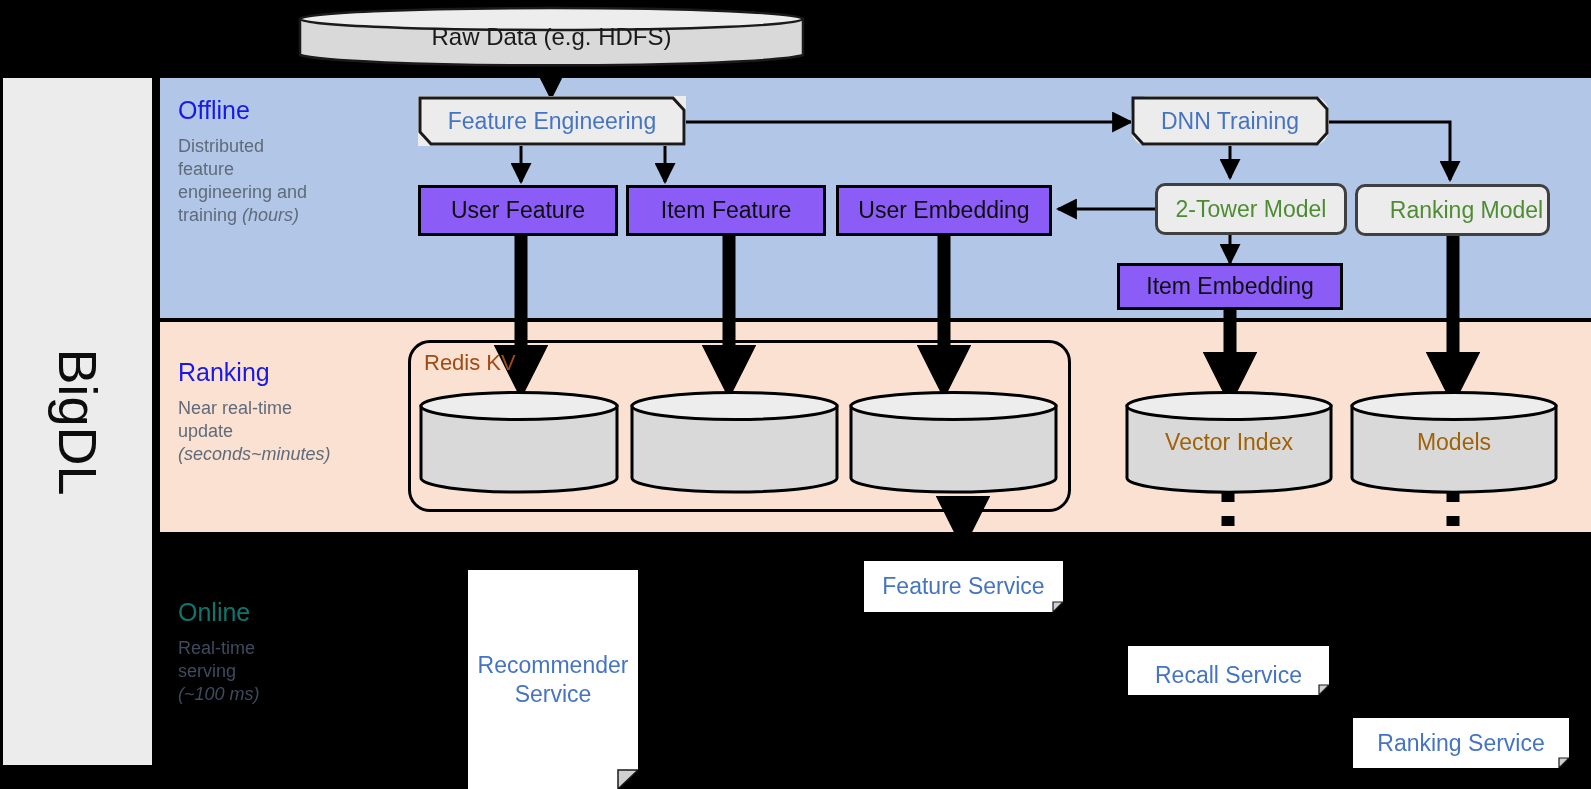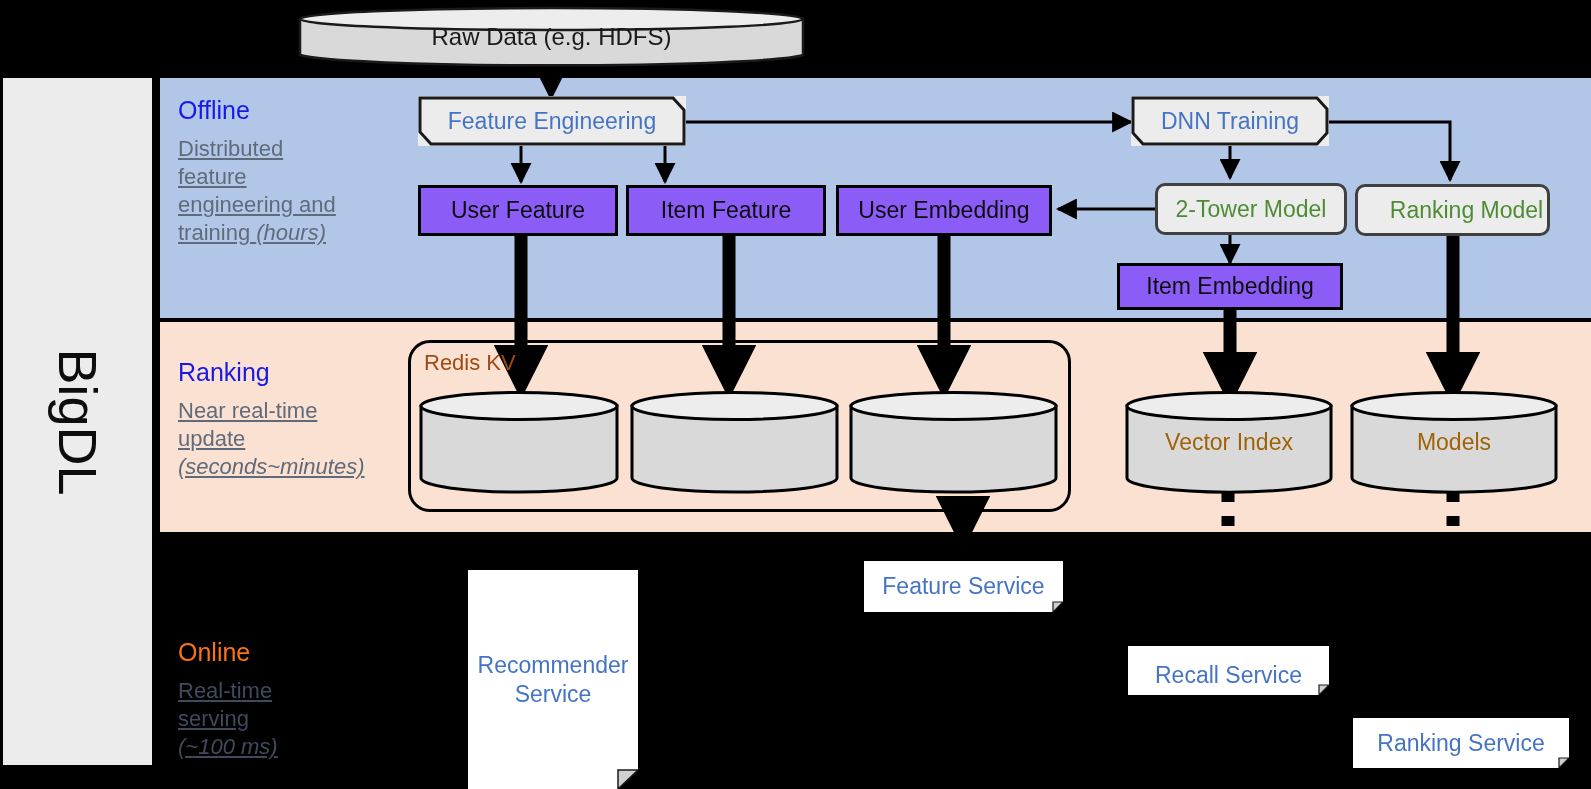--- a/index.html
+++ b/index.html
@@ -71,31 +71,30 @@
     width: 240px;
   }
   .band-title {
     font-size: 25px;
     color: #1919e6;
     font-weight: normal;
     line-height: 1.15;
     margin-bottom: 10px;
   }
   .band-desc {
-    font-size: 22px;
+    font-size: 18px;
     color: #5f6b7a;
     line-height: 1.28;
-    text-decoration: underline;
   }
   .band-desc em { font-style: italic; }
 
   #caption-offline  { left: 178px; top: 96px; }
   #caption-nearline { left: 178px; top: 358px; }
   #caption-online   { left: 178px; top: 598px; }
-  #caption-online .band-title { color: #f97316; margin-top: 40px; }
+  #caption-online .band-title { color: #0f766e; }
   #caption-online .band-desc  { color: #3f4a5e; }
 
   
   .node {
     position: absolute;
     box-sizing: border-box;
     display: flex;
     align-items: center;
     justify-content: center;
     text-align: center;
@@ -311,21 +310,21 @@
     <div class="cyl-label">Raw Data (e.g. HDFS)</div>
   </div>
 
   <div class="box-notch node" id="feature-engineering" style="left:418px; top:96px; width:268px; height:50px;">
     <svg class="notch-svg" width="268" height="50" viewBox="0 0 268 50">
       <path d="M2,2 L255,2 L266,14 L266,48 L13,48 L2,36 Z" fill="#ececec" stroke="#1a1a1a" stroke-width="3"></path>
     </svg>
     <span class="notch-label txt-blue">Feature Engineering</span>
   </div>
 
-  <div class="box-notch node" id="dnn-training" style="left:1131px; top:96px; width:198px; height:50px;">
+  <div class="box-notch node" id="dnn-training" style="left:1131px; top:96px; width:198px; height:50px;border-radius:17px;">
     <svg class="notch-svg" width="198" height="50" viewBox="0 0 198 50">
       <path d="M2,2 L186,2 L196,13 L196,37 L186,48 L12,48 L2,37 L2,13 Z" fill="#ececec" stroke="#1a1a1a" stroke-width="3"></path>
     </svg>
     <span class="notch-label txt-blue">DNN Training</span>
   </div>
 
   <div class="node box-grey" id="user-feature" style="left:418px; top:185px; width:200px; height:51px;">
     <span>User Feature</span>
   </div>
 

